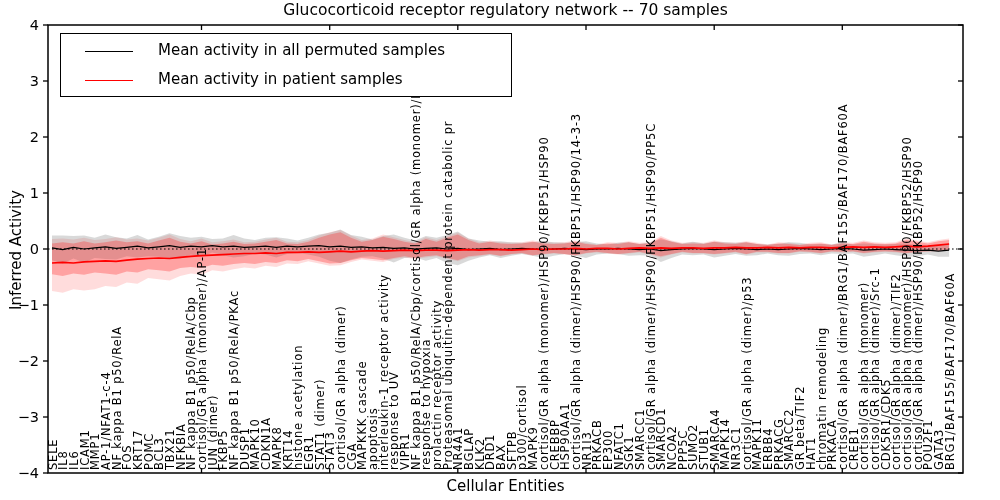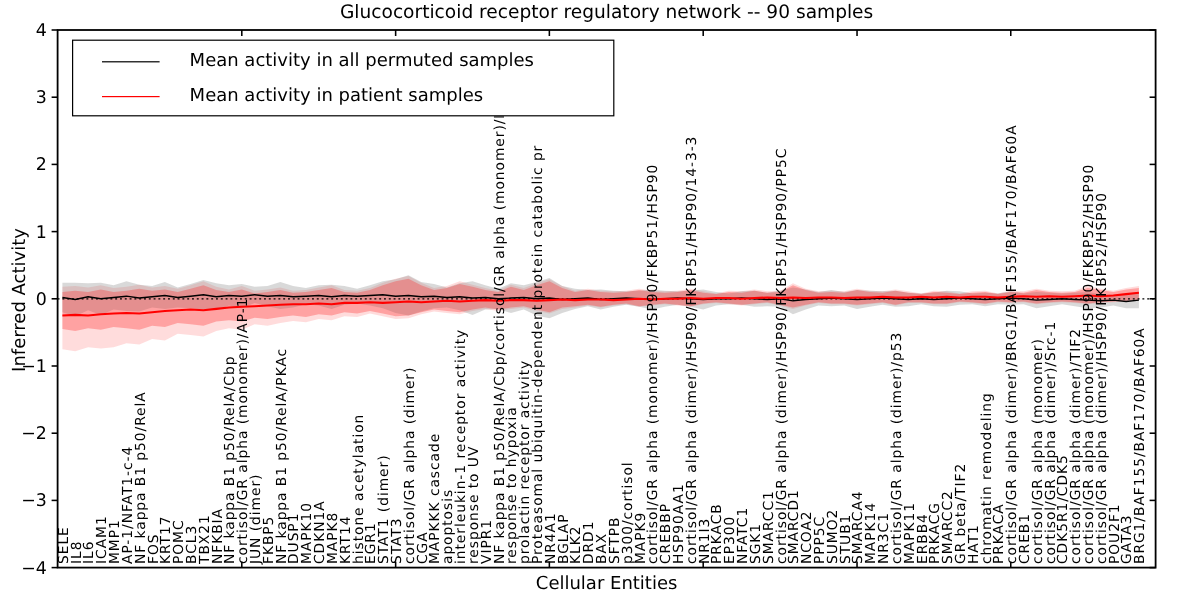--- a/index.html
+++ b/index.html
@@ -154,21 +154,21 @@
         <line x1="457.8" y1="25" x2="457.8" y2="30" stroke="#000" stroke-width="1.3"></line>
         <line x1="457.8" y1="468" x2="457.8" y2="473" stroke="#000" stroke-width="1.3"></line>
         <line x1="586.0" y1="25" x2="586.0" y2="30" stroke="#000" stroke-width="1.3"></line>
         <line x1="586.0" y1="468" x2="586.0" y2="473" stroke="#000" stroke-width="1.3"></line>
         <line x1="714.2" y1="25" x2="714.2" y2="30" stroke="#000" stroke-width="1.3"></line>
         <line x1="714.2" y1="468" x2="714.2" y2="473" stroke="#000" stroke-width="1.3"></line>
         <line x1="842.3" y1="25" x2="842.3" y2="30" stroke="#000" stroke-width="1.3"></line>
         <line x1="842.3" y1="468" x2="842.3" y2="473" stroke="#000" stroke-width="1.3"></line>
       </svg></div>
 
-  <div id="fig-title">Glucocorticoid receptor regulatory network -- 90 samples</div>
+  <div id="fig-title">Glucocorticoid receptor regulatory network -- 70 samples</div>
 
   <div id="ylabel">Inferred Activity</div>
   <div id="xlabel">Cellular Entities</div>
 
   <div id="legend-box">
     <div class="legend-row r0">
       <span class="legend-swatch"></span>
       <span class="legend-label">Mean activity in all permuted samples</span>
     </div>
     <div class="legend-row r1">

